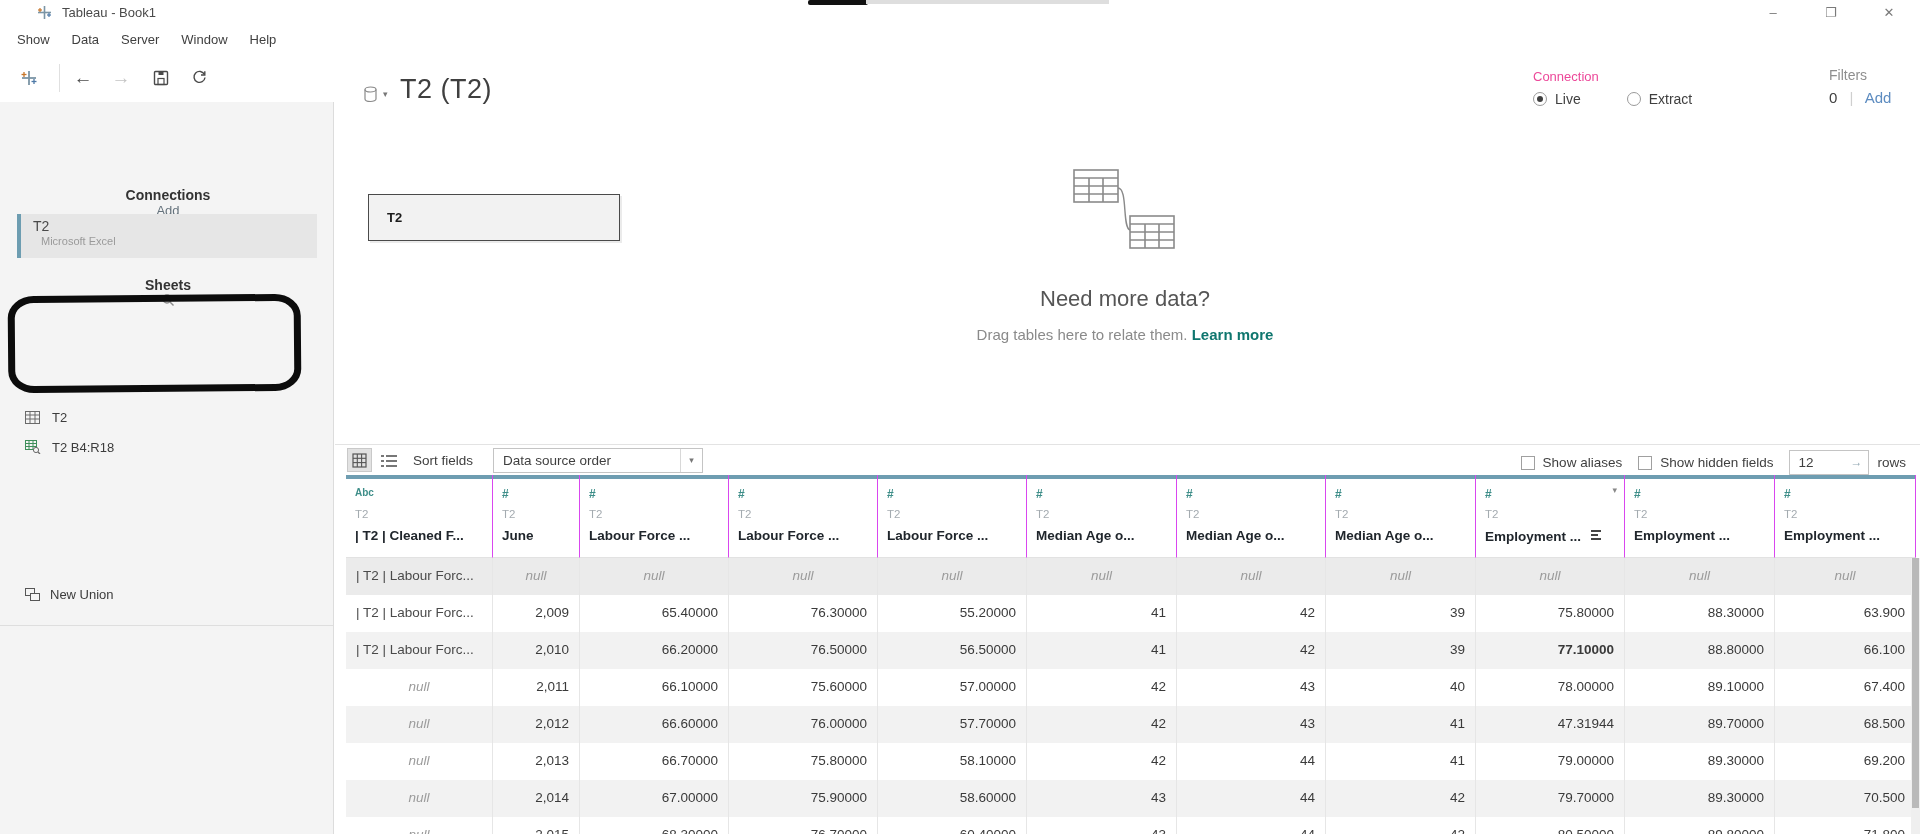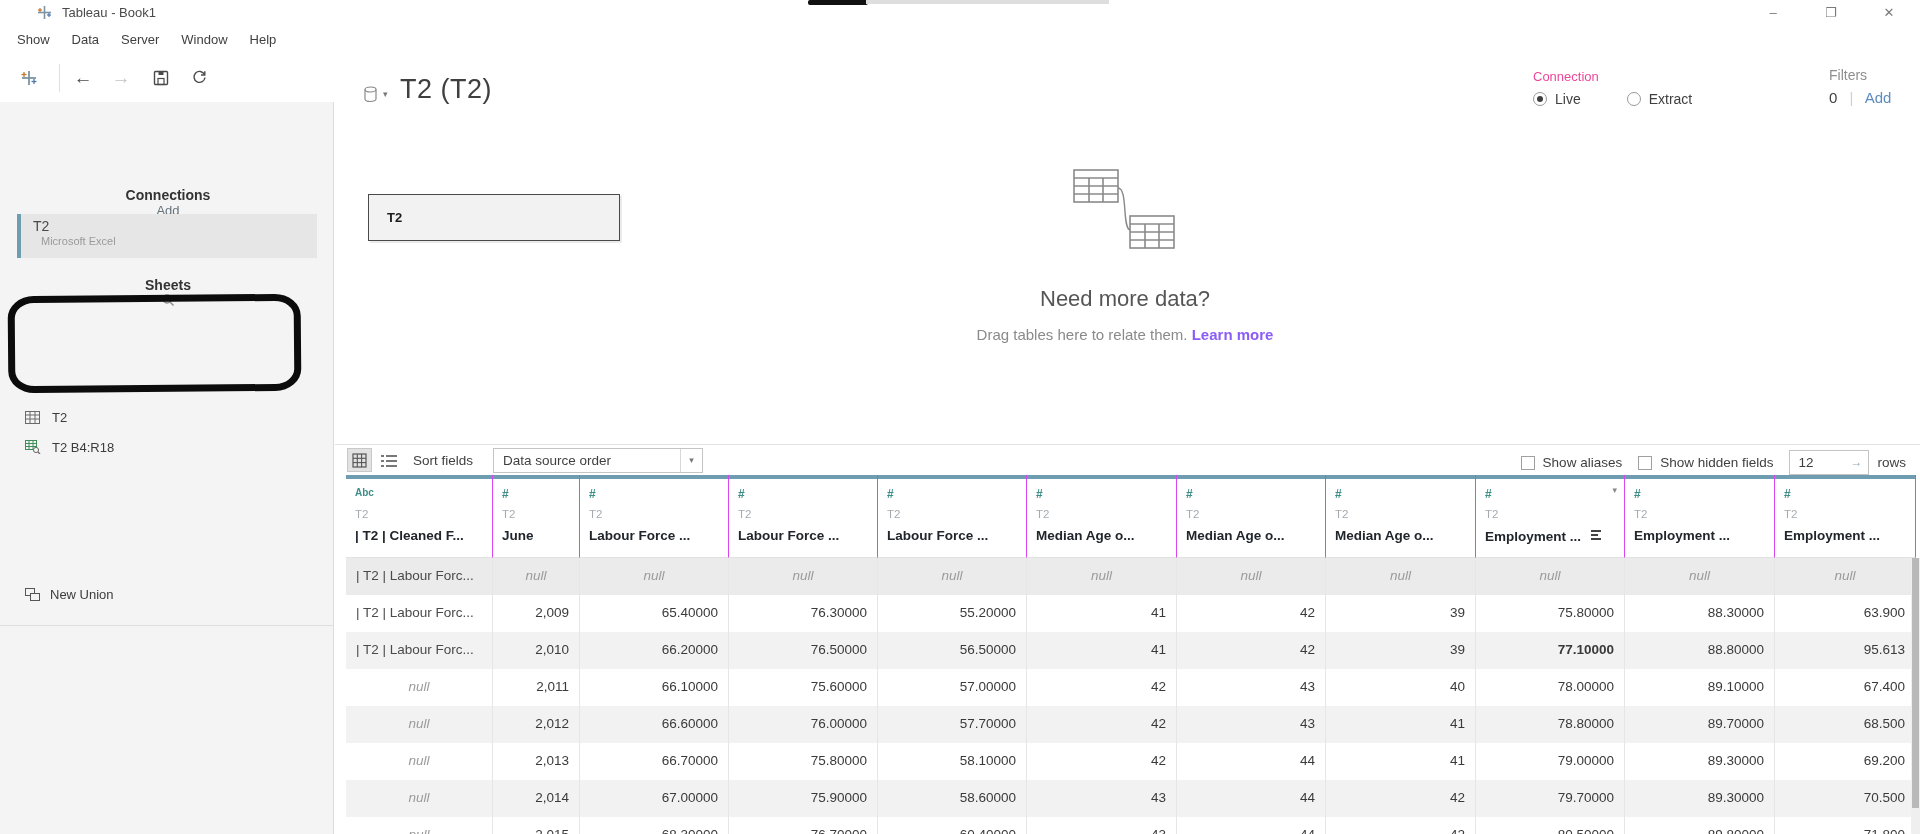--- a/index.html
+++ b/index.html
@@ -80,21 +80,21 @@
   .filters-add { color:#5d8cc0; }
 
   .t2-box { position:absolute; left:33px; top:138px; width:252px; height:47px; background:#f2f2f2;
     border:1.5px solid #4a4a4a; box-shadow:2px 2px 0 rgba(0,0,0,0.08); }
   .t2-box span { position:absolute; left:18px; top:15px; font-size:13px; font-weight:bold; color:#1c1c1c; }
 
   .nmd { position:absolute; left:540px; top:110px; width:500px; text-align:center; }
   .nmd-illus { display:inline-block; }
   .nmd-h { margin-top:26px; font-size:22px; color:#555; }
   .nmd-p { margin-top:14px; font-size:15px; color:#8a8a8a; }
-  .nmd-p b { color:#8b5cf6; }
+  .nmd-p b { color:#0f766e; }
 
   
   .gridsec { position:absolute; left:335px; top:444px; width:1585px; height:390px; background:#fff; border-top:1px solid #e3e3e3; }
   .gridbar { position:absolute; left:0; top:0; width:100%; height:30px; }
   .viewbtn { position:absolute; top:3px; width:25px; height:24px; border:1px solid transparent; text-align:center; }
   .viewbtn.sel { background:#e2e2e2; border-color:#c9c9c9; }
   .vb-grid { left:12px; }
   .vb-list { left:41px; }
   .sortlbl { position:absolute; left:78px; top:8px; font-size:13.5px; color:#3f3f3f; }
   .sortdd { position:absolute; left:158px; top:3px; width:210px; height:25px; border:1px solid #c4c4c4; background:#fff; }
@@ -467,21 +467,21 @@
           <div class="cell txt" style="width: 147px;">| T2 | Labour Forc...</div>
           <div class="cell num" style="width: 87px;">2,010</div>
           <div class="cell num" style="width: 149px;">66.20000</div>
           <div class="cell num" style="width: 149px;">76.50000</div>
           <div class="cell num" style="width: 149px;">56.50000</div>
           <div class="cell num" style="width: 150px;">41</div>
           <div class="cell num" style="width: 149px;">42</div>
           <div class="cell num" style="width: 150px;">39</div>
           <div class="cell num" style="width: 149px; font-weight: bold;">77.10000</div>
           <div class="cell num" style="width: 150px;">88.80000</div>
-          <div class="cell num" style="width: 141px;">95.613</div>
+          <div class="cell num" style="width: 141px;">66.100</div>
         </div>
         <div class="data-row">
           <div class="cell nul" style="width: 147px;">null</div>
           <div class="cell num" style="width: 87px;">2,011</div>
           <div class="cell num" style="width: 149px;">66.10000</div>
           <div class="cell num" style="width: 149px;">75.60000</div>
           <div class="cell num" style="width: 149px;">57.00000</div>
           <div class="cell num" style="width: 150px;">42</div>
           <div class="cell num" style="width: 149px;">43</div>
           <div class="cell num" style="width: 150px;">40</div>
@@ -491,21 +491,21 @@
         </div>
         <div class="data-row band">
           <div class="cell nul" style="width: 147px;">null</div>
           <div class="cell num" style="width: 87px;">2,012</div>
           <div class="cell num" style="width: 149px;">66.60000</div>
           <div class="cell num" style="width: 149px;">76.00000</div>
           <div class="cell num" style="width: 149px;">57.70000</div>
           <div class="cell num" style="width: 150px;">42</div>
           <div class="cell num" style="width: 149px;">43</div>
           <div class="cell num" style="width: 150px;">41</div>
-          <div class="cell num" style="width: 149px;">78.80000</div>
+          <div class="cell num" style="width: 149px;">47.31944</div>
           <div class="cell num" style="width: 150px;">89.70000</div>
           <div class="cell num" style="width: 141px;">68.500</div>
         </div>
         <div class="data-row">
           <div class="cell nul" style="width: 147px;">null</div>
           <div class="cell num" style="width: 87px;">2,013</div>
           <div class="cell num" style="width: 149px;">66.70000</div>
           <div class="cell num" style="width: 149px;">75.80000</div>
           <div class="cell num" style="width: 149px;">58.10000</div>
           <div class="cell num" style="width: 150px;">42</div>

